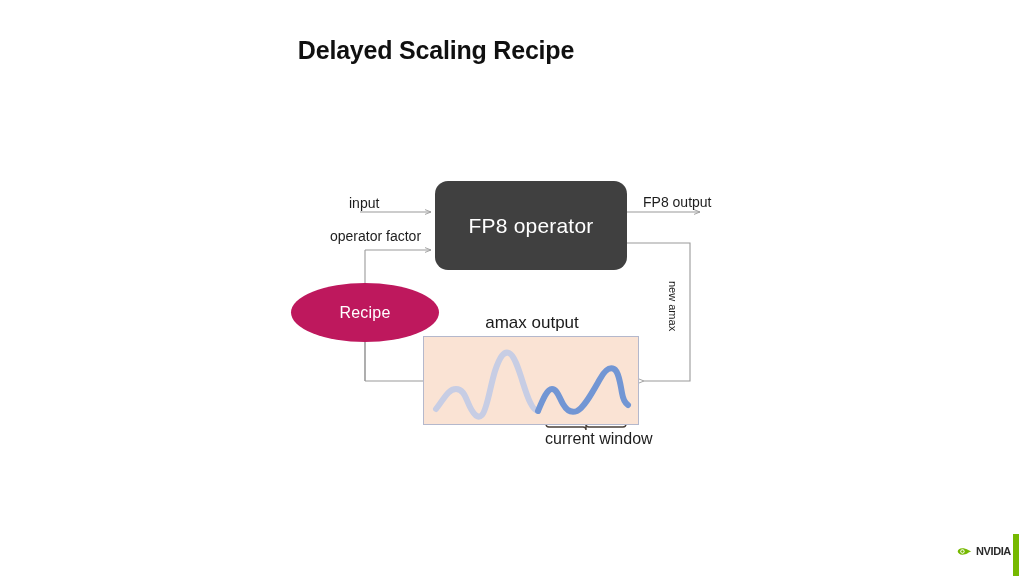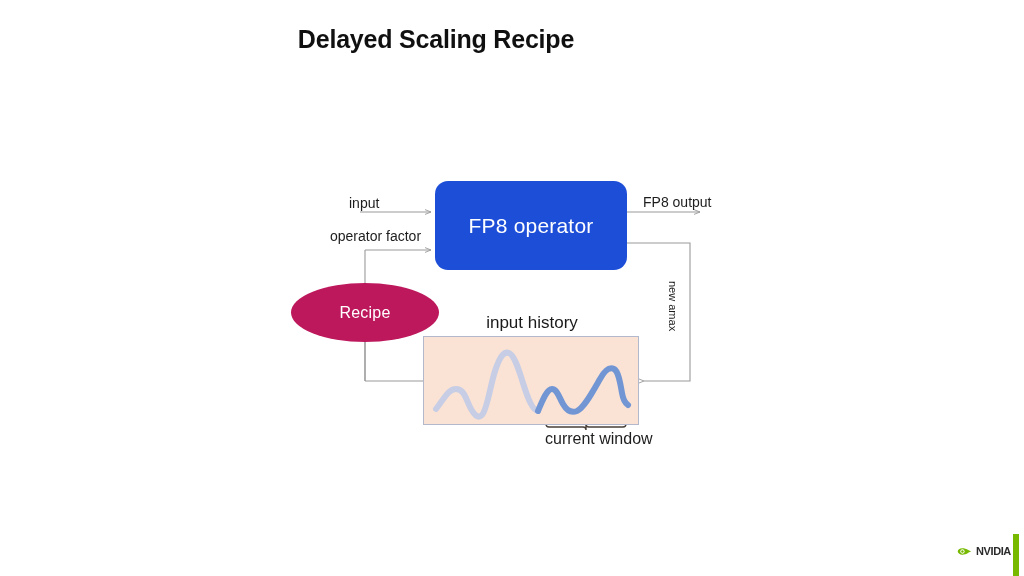--- a/index.html
+++ b/index.html
@@ -13,21 +13,21 @@
     position: relative;
     overflow: hidden;
     font-family: "Liberation Sans", sans-serif;
     -webkit-font-smoothing: antialiased;
   }
 
   
   #slide-title {
     position: absolute;
     left: 0;
-    top: 25px;
+    top: 36px;
     width: 872px;
     text-align: center;
     font-family: "Liberation Sans", sans-serif;
     font-size: 25px;
     font-weight: bold;
     color: #101010;
     letter-spacing: -0.2px;
   }
 
   
@@ -44,21 +44,21 @@
     top: 0;
   }
 
   
   #fp8-operator {
     position: absolute;
     left: 435px;
     top: 181px;
     width: 192px;
     height: 89px;
-    background: #1d4ed8;
+    background: #404040;
     border-radius: 13px;
     display: flex;
     align-items: center;
     justify-content: center;
   }
   #fp8-operator .op-label {
     color: #ffffff;
     font-size: 21px;
     font-family: "Liberation Sans", sans-serif;
     font-weight: normal;
@@ -202,21 +202,21 @@
   </svg>
 
   <div id="fp8-operator">
     <span class="op-label">FP8 operator</span>
   </div>
 
   <div id="recipe-ellipse">
     <span class="ellipse-label">Recipe</span>
   </div>
 
-  <div id="amax-title">input history</div>
+  <div id="amax-title">amax output</div>
 
   <div id="amax-box">
     <svg id="amax-curve" width="216" height="89">
 
       <path d="M12,72 C20,62 24,52 32,52 C40,52 42,62 46,70
                C50,78 54,82 58,78 C63,73 66,50 71,34
                C76,19 80,14 85,16 C90,18 94,30 99,46
                C104,62 109,74 114,74" fill="none" stroke="#C7CDE4" stroke-width="6" stroke-linecap="round" stroke-linejoin="round"></path>
 
       <path d="M114,74 C119,62 123,52 128,52 C133,52 135,60 139,67

